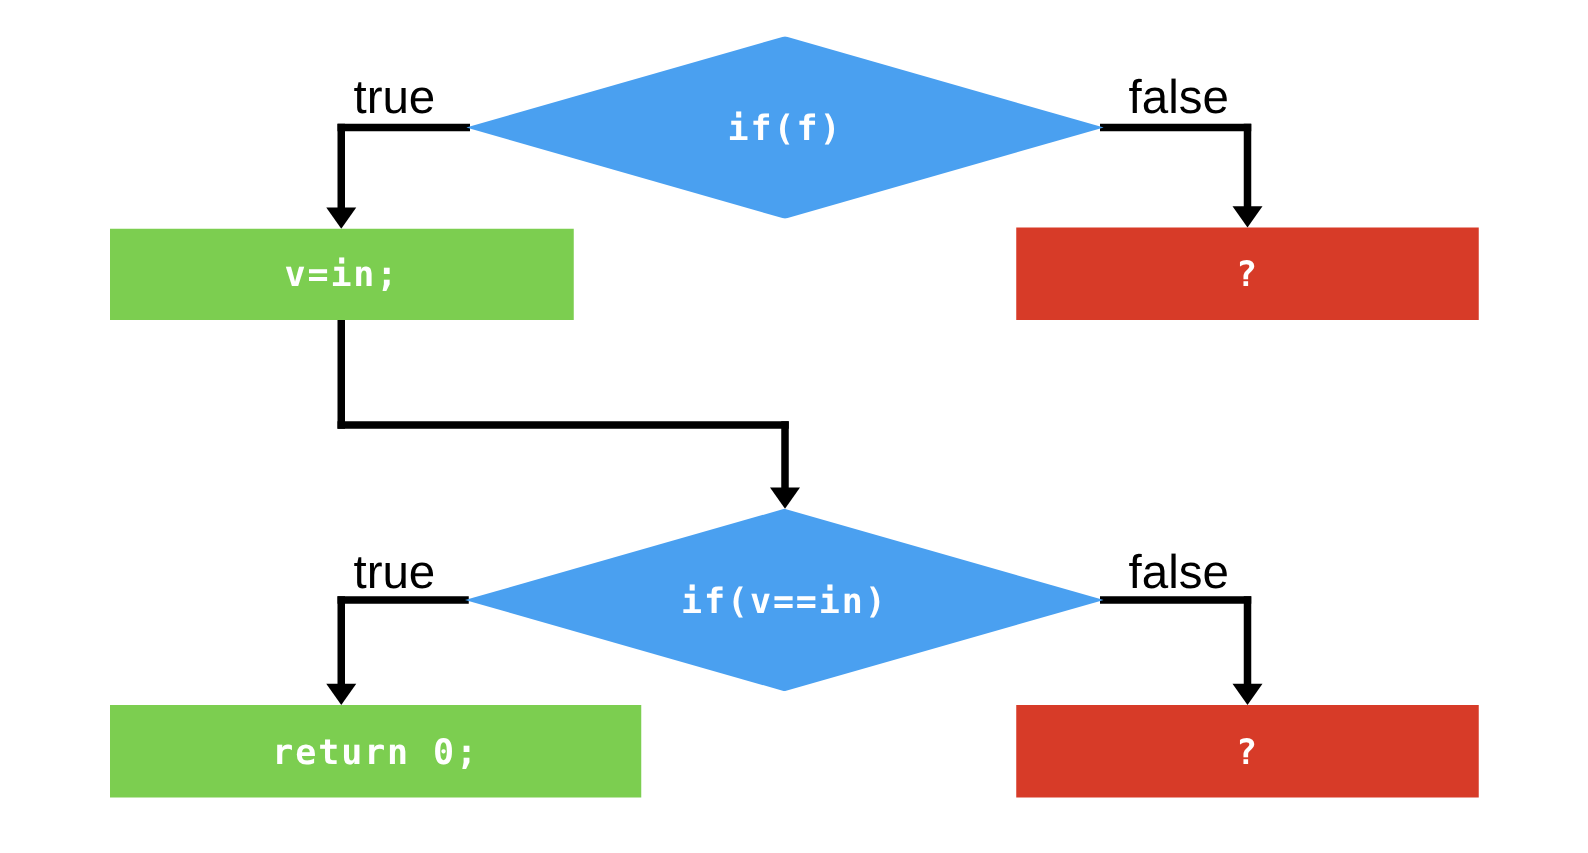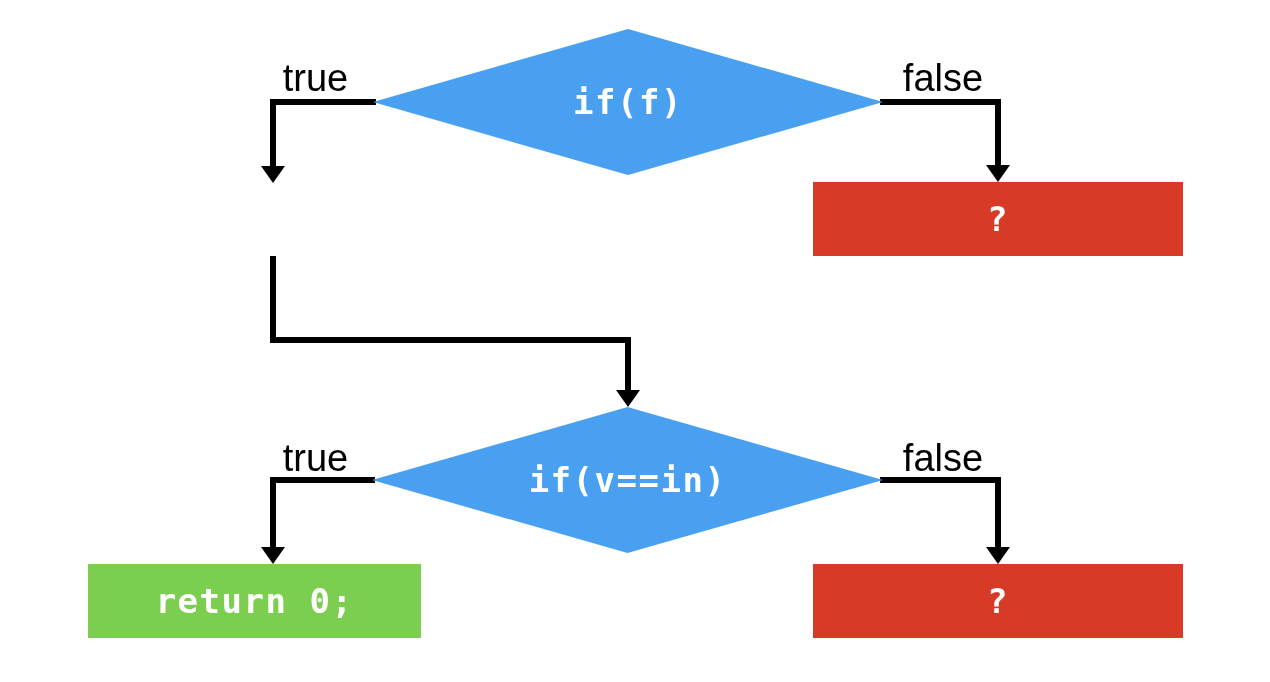--- a/index.html
+++ b/index.html
@@ -14,21 +14,21 @@
   .diamond {
     position: absolute;
     clip-path: polygon(50% 0%, 100% 50%, 50% 100%, 0% 50%);
     display: flex;
     align-items: center;
     justify-content: center;
   }
   .node-text {
     font-family: "DejaVu Sans Mono", monospace;
     font-weight: bold;
-    font-size: 34px;
+    font-size: 28px;
     letter-spacing: 1.5px;
     color: #ffffff;
     text-align: center;
   }
   .procbox {
     position: absolute;
     display: flex;
     align-items: center;
     justify-content: center;
   }
@@ -86,26 +86,29 @@
   <div class="branch-label" style="left:885px; top:439px; width:116px;">false</div>
 
   <div class="diamond" style="left: 373px; top: 29px; width: 510px; height: 146px; background-color: rgb(74, 160, 240);">
     <span class="node-text">if(f)</span>
   </div>
 
   <div class="diamond" style="left: 372px; top: 407px; width: 511px; height: 146px; background-color: rgb(74, 160, 240);">
     <span class="node-text">if(v==in)</span>
   </div>
 
+  <div class="procbox" style="left: 88px; top: 183px; width: 371px; height: 73px; background-color: rgb(124, 206, 80);">
+    <span class="node-text">v=in;</span>
+  </div>
 
   <div class="procbox" style="left: 813px; top: 182px; width: 370px; height: 74px; background-color: rgb(215, 59, 40);">
     <span class="node-text">?</span>
   </div>
 
-  <div class="procbox" style="left: 88px; top: 564px; width: 333px; height: 74px; background-color: rgb(124, 206, 80);">
+  <div class="procbox" style="left: 88px; top: 564px; width: 425px; height: 74px; background-color: rgb(124, 206, 80);">
     <span class="node-text">return 0;</span>
   </div>
 
   <div class="procbox" style="left: 813px; top: 564px; width: 370px; height: 74px; background-color: rgb(215, 59, 40);">
     <span class="node-text">?</span>
   </div>
 
 </div>
 
 </body></html>

